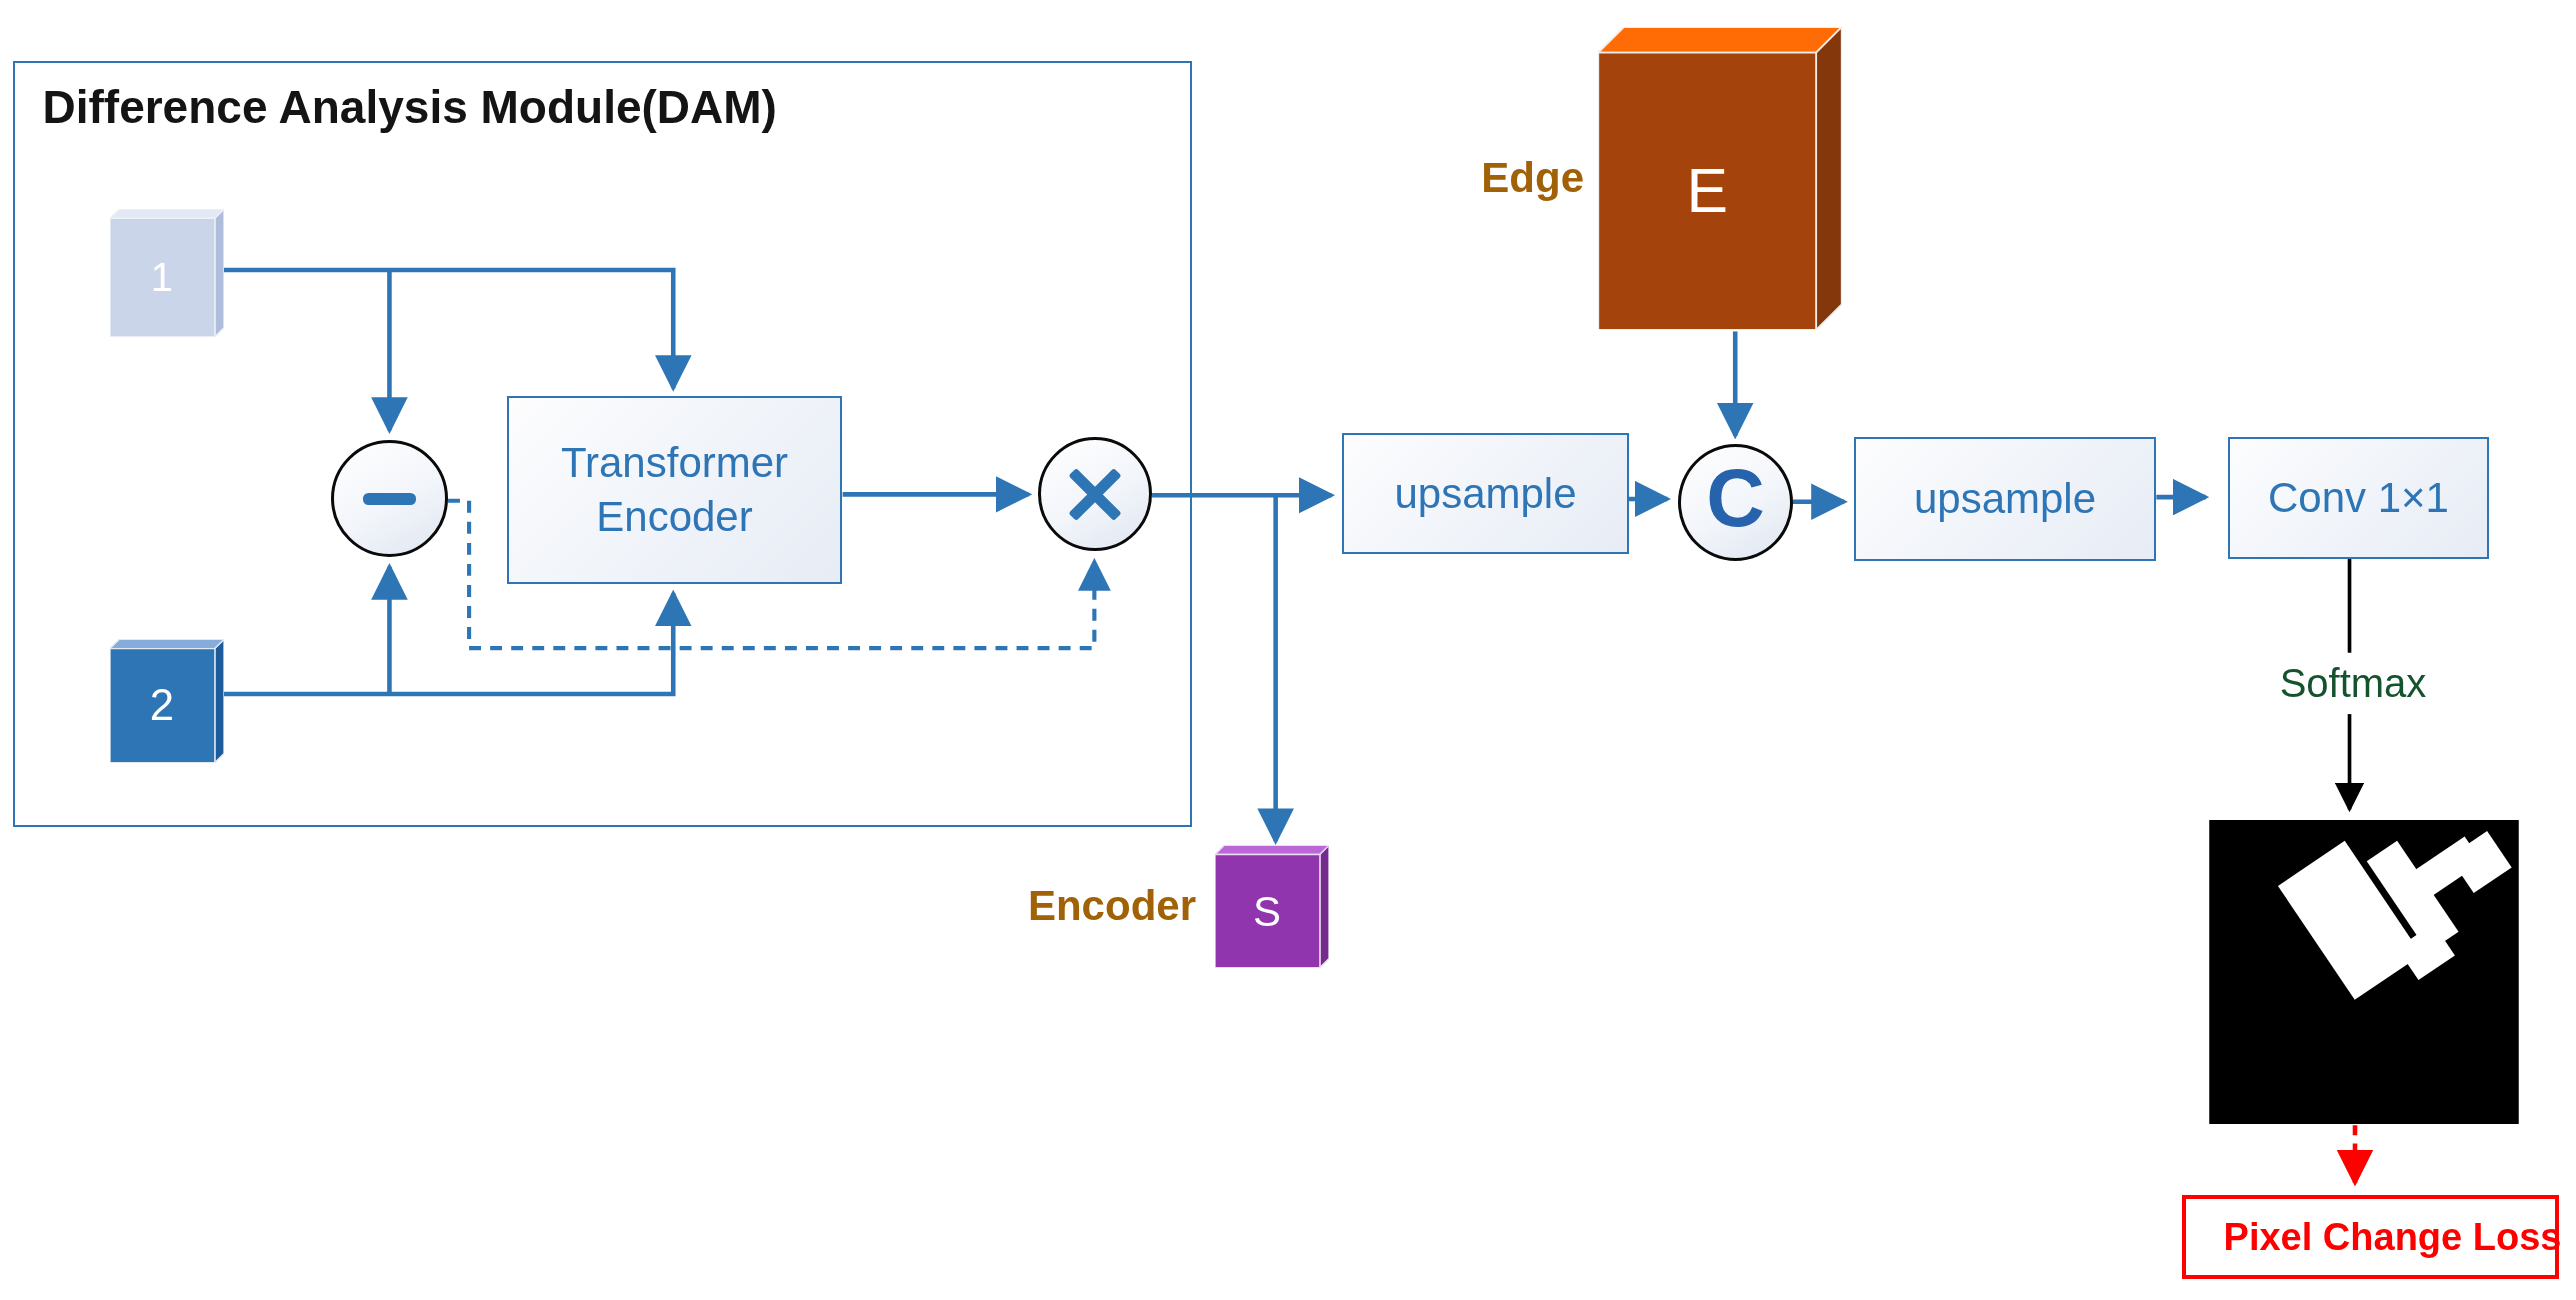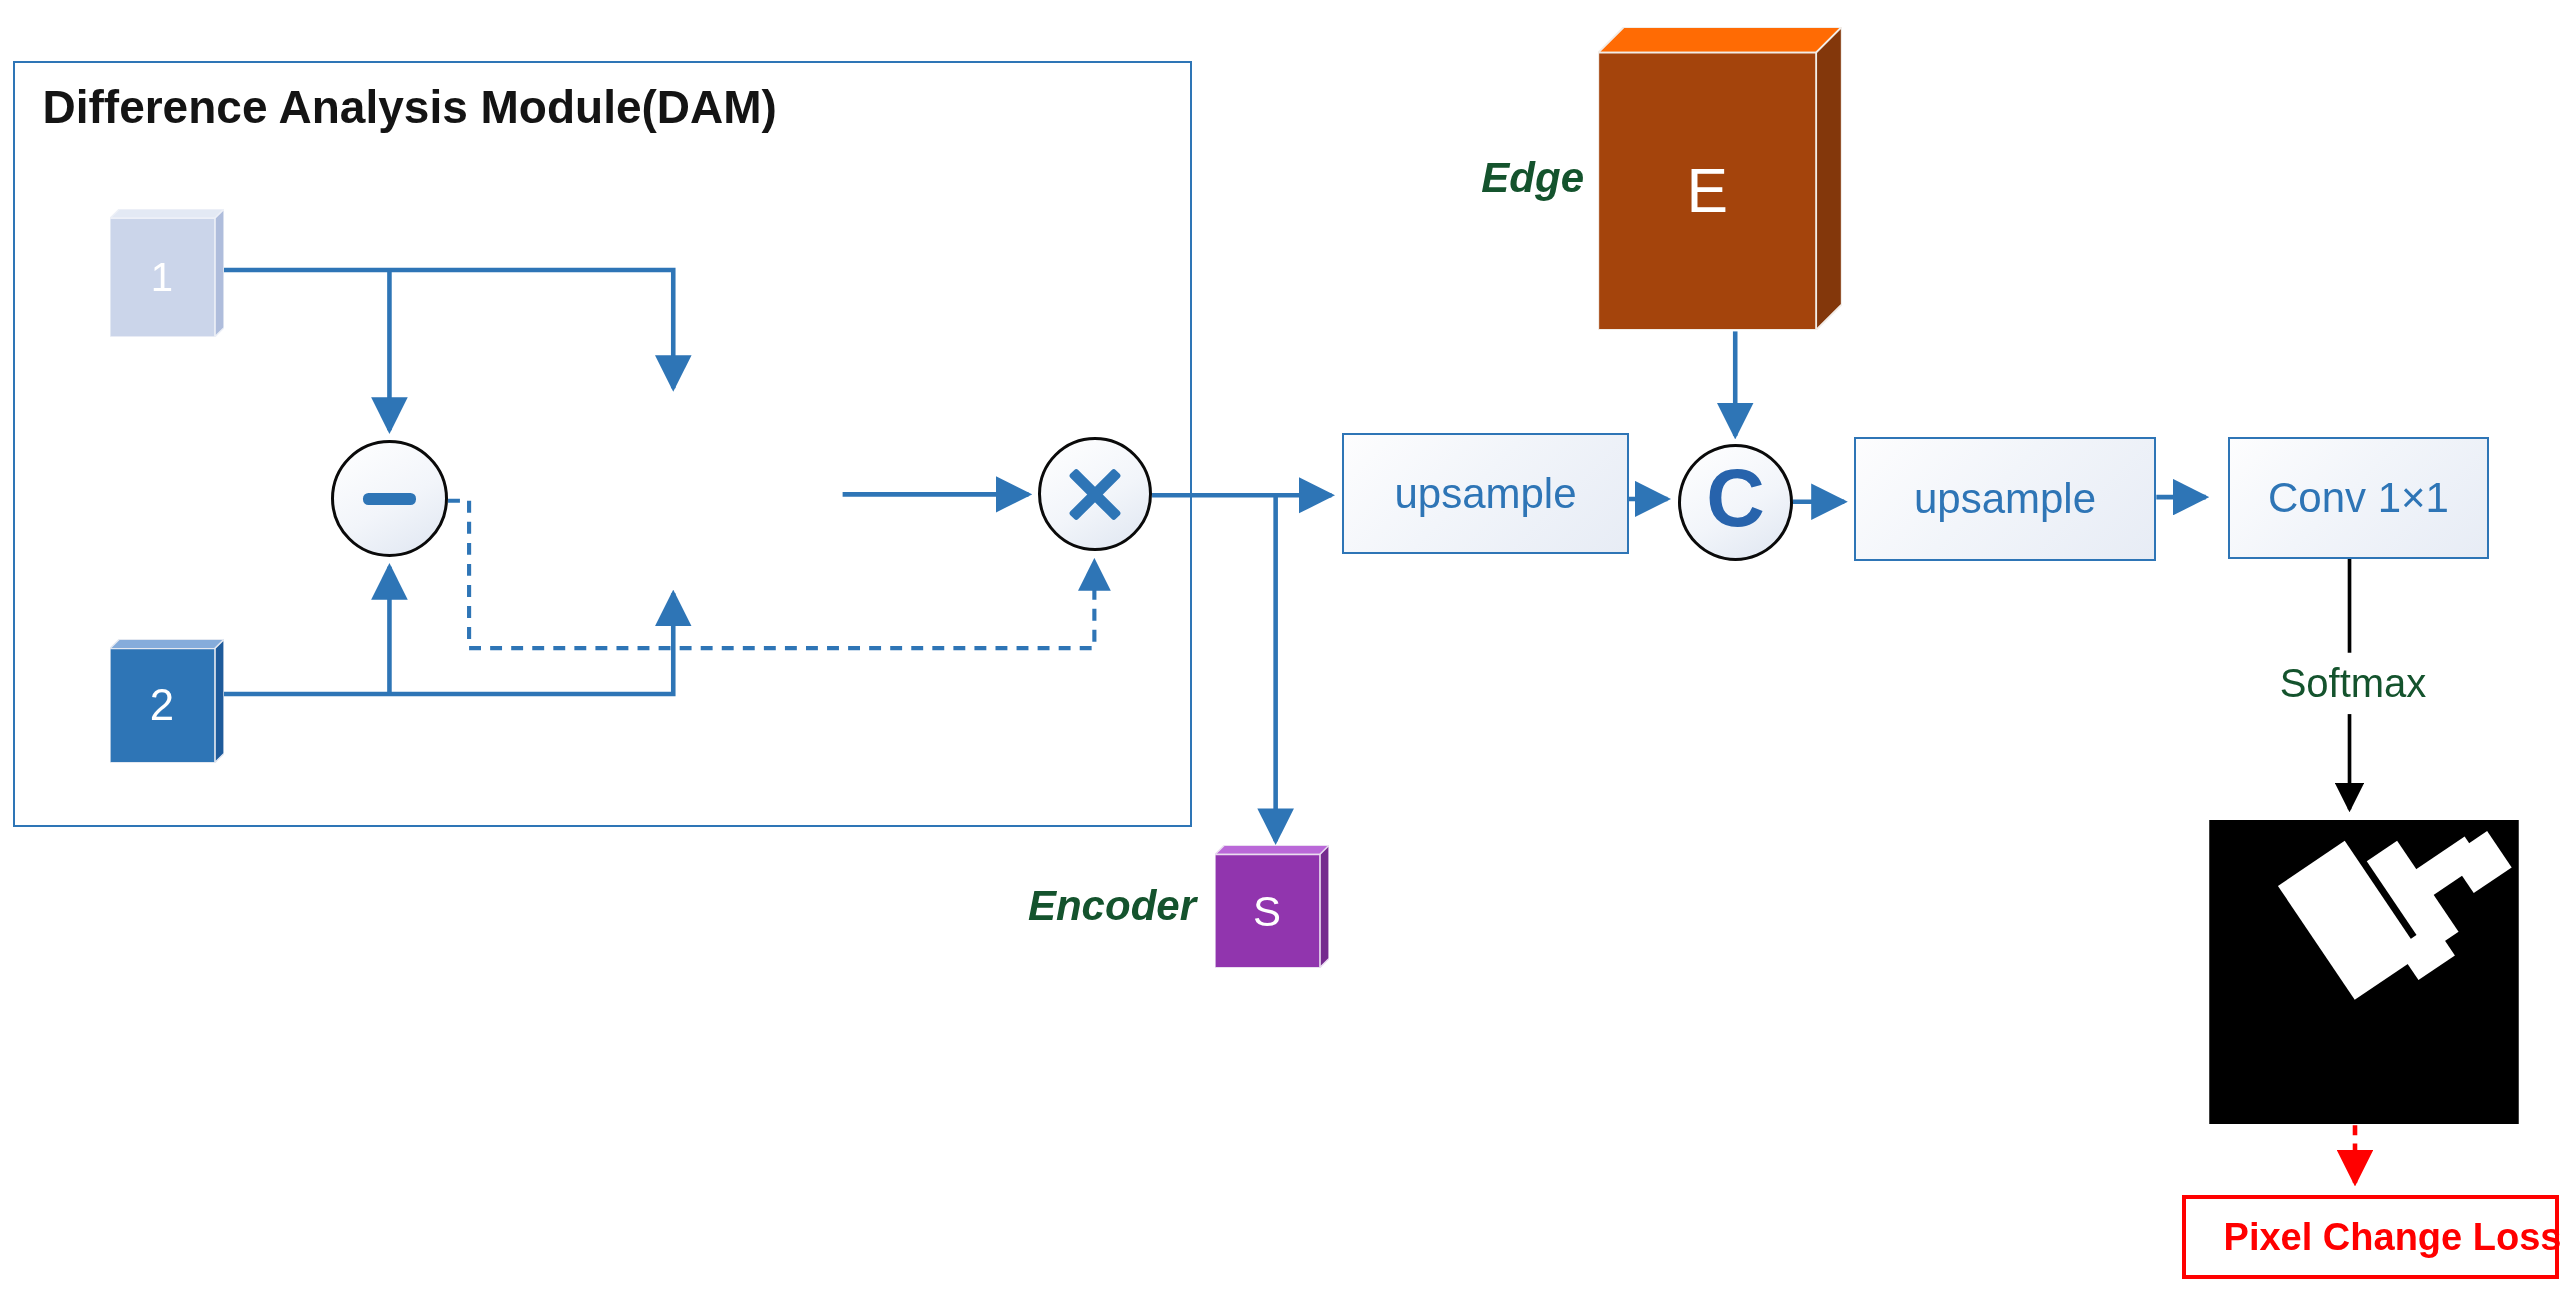--- a/index.html
+++ b/index.html
@@ -27,21 +27,21 @@
   .minus-circle{left:331px;top:440px;width:117px;height:117px;}
   .times-circle{left:1038px;top:437px;width:114px;height:114px;}
   .c-circle{left:1678px;top:444px;width:115px;height:117px;}
   .minus-bar{width:53px;height:12px;background:#2E75B6;border-radius:5.5px;}
   .times-wrap{position:relative;width:73px;height:73px;}
   .times-wrap .bar{position:absolute;left:4.6px;top:31px;width:64px;height:11px;background:#2E75B6;border-radius:2.7px;}
   .times-wrap .bar.b1{transform:rotate(45deg);}
   .times-wrap .bar.b2{transform:rotate(-45deg);}
   .c-letter{font-size:81px;font-weight:600;color:#2763AC;line-height:1;padding-bottom:7.3px;}
 
-  .side-label{font-size:42px;font-weight:bold;color:#14532d;text-align:right;white-space:nowrap;font-style:italic;}
+  .side-label{font-size:42px;font-weight:bold;color:#a16207;text-align:right;white-space:nowrap;}
   .edge-label{left:1415px;top:154px;width:169px;}
   .semantic-label{left:962px;top:882px;width:234px;}
   .softmax-label{left:2234px;top:661px;width:238px;text-align:center;font-size:40px;color:#14532d;}
 
   .mask-box{left:2209px;top:820px;width:310px;height:304px;}
   .loss-box{left:2182px;top:1195px;width:377px;height:84px;box-sizing:border-box;
     border:4.6px solid #FF0000;background:#ffffff;display:flex;align-items:center;justify-content:center;padding-left:44px;}
   .loss-text{color:#FF0000;font-weight:bold;font-size:38px;white-space:nowrap;}
   .cube-letter{fill:#ffffff;}
 </style>
@@ -98,20 +98,26 @@
     <polygon points="0,10 10,0 125,0 115,10" fill="#85ACDB" stroke="#E3E8F1" stroke-width="1.5"></polygon>
     <polygon points="115,10 125,0 125,125 115,135" fill="#1E5B9B" stroke="#E3E8F1" stroke-width="1.5"></polygon>
     <polygon points="0,10 115,10 115,135 0,135" fill="#2E75B6" stroke="#E3E8F1" stroke-width="1.5"></polygon>
     <text class="cube-letter" x="57" y="88" text-anchor="middle" font-size="48">2</text>
   </svg>
 
   <div class="abs node op-circle minus-circle">
     <div class="minus-bar"></div>
   </div>
 
+  <div class="abs node proc-box te-box">
+    <div>
+      <div>Transformer</div>
+      <div>Encoder</div>
+    </div>
+  </div>
 
   <div class="abs node op-circle times-circle">
     <div class="times-wrap">
       <div class="bar b1"></div>
       <div class="bar b2"></div>
     </div>
   </div>
 
   <div class="abs node proc-box up1-box">
     <span>upsample</span>

